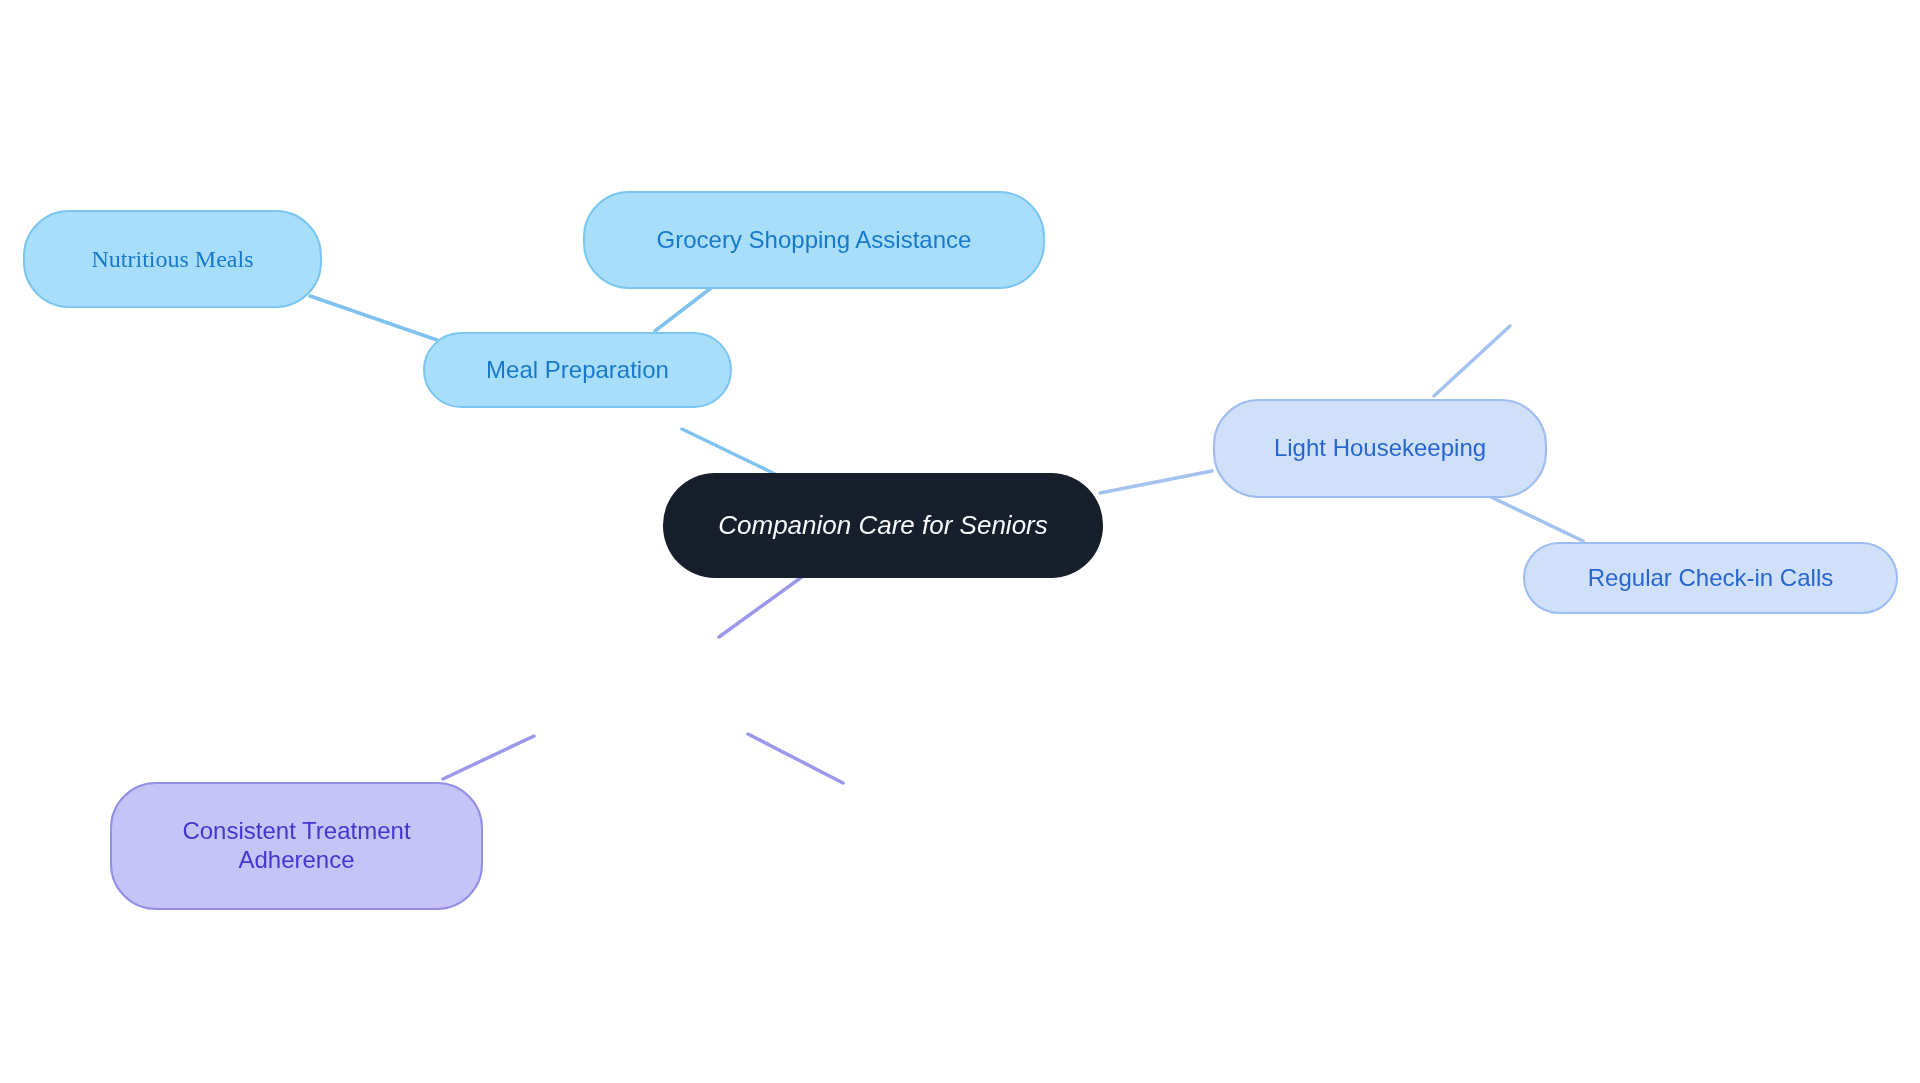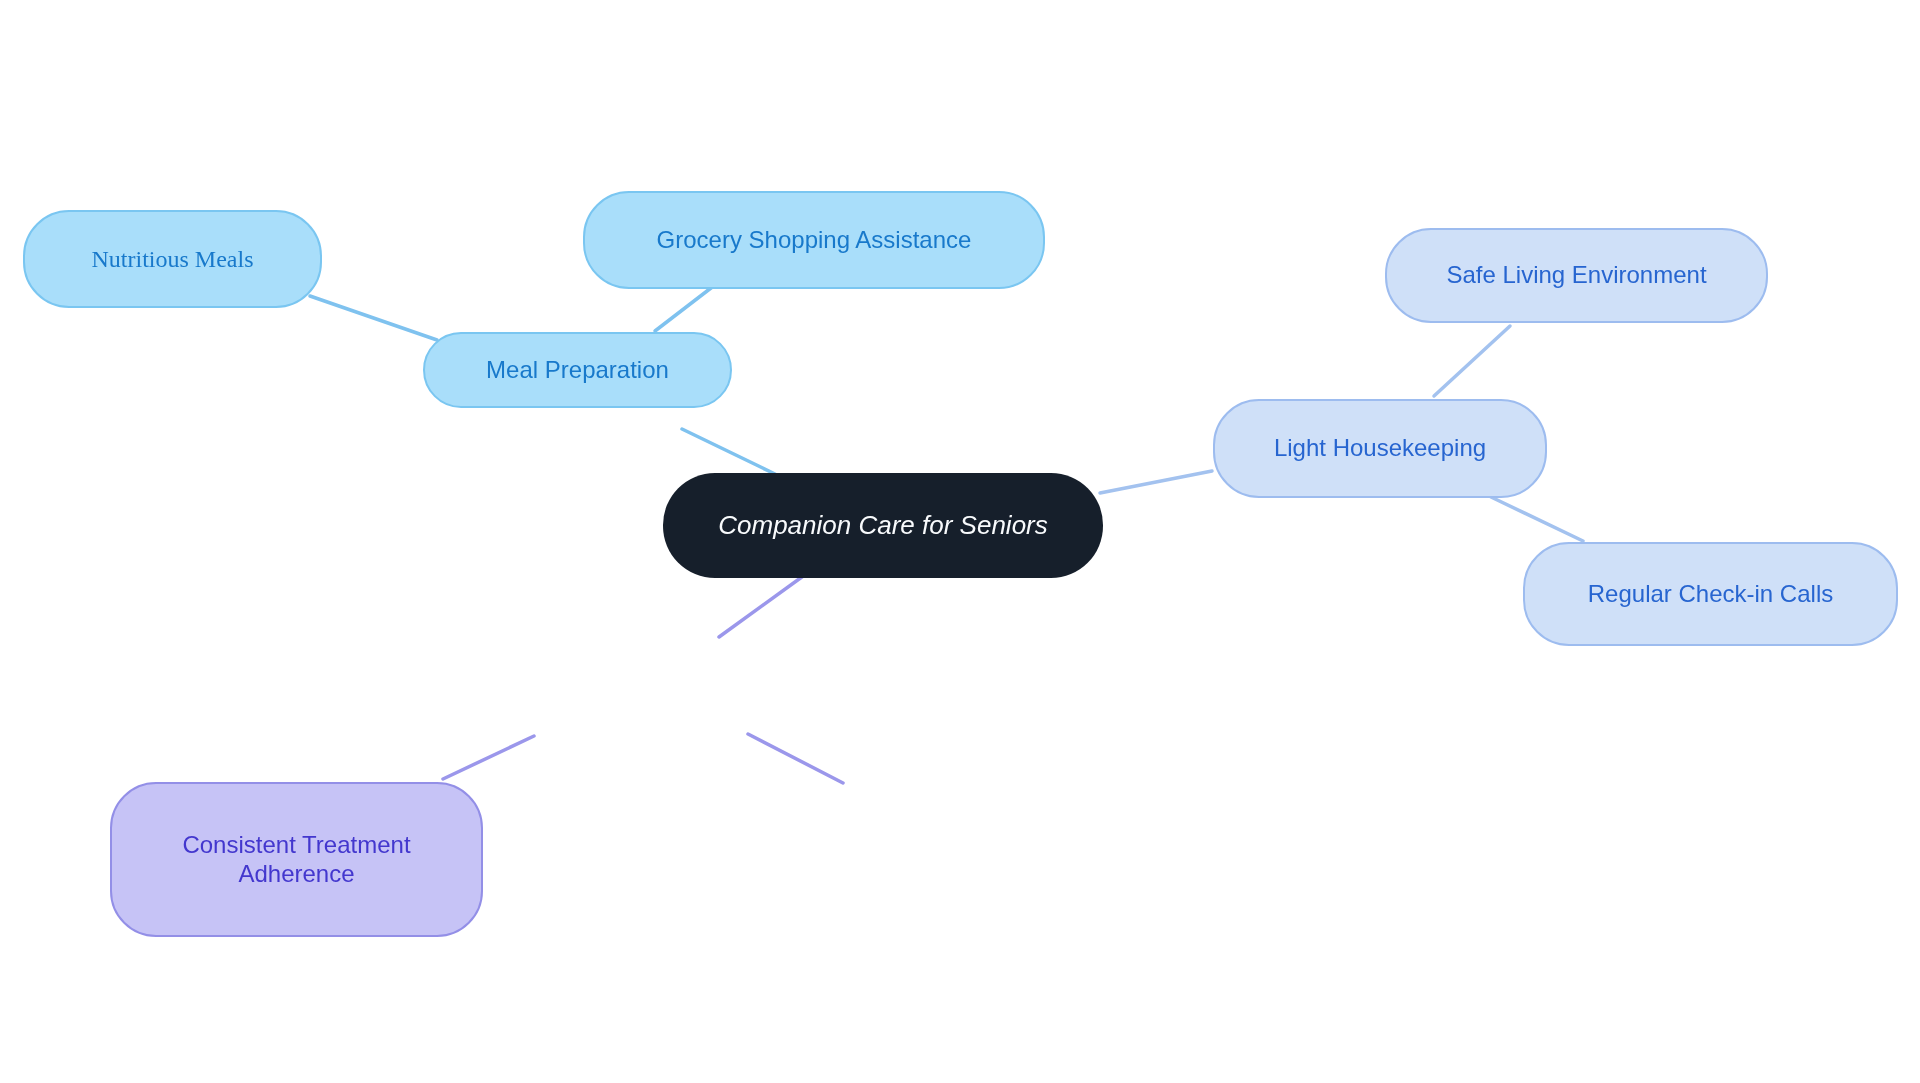--- a/index.html
+++ b/index.html
@@ -96,27 +96,24 @@
   </div>
 
   <div class="node blue" style="left:583px; top:170px; width:462px; height:98px;margin-top:21px;">
     <span>Grocery Shopping Assistance</span>
   </div>
 
   <div class="node periwinkle" style="left:1213px; top:399px; width:334px; height:99px;align-items:center;">
     <span>Light Housekeeping</span>
   </div>
 
-  <div class="node periwinkle" style="left:1385px; top:228px; width:383px; height:95px;">
-    <span>Safe Living Environment</span>
-  </div>
 
-  <div class="node periwinkle" style="left:1523px; top:542px; width:375px; height:104px;">
+  <div class="node periwinkle" style="left:1523px; top:542px; width:375px; height:72px;">
     <span>Regular Check-in Calls</span>
   </div>
 
 
-  <div class="node purple" style="left:110px; top:782px; width:373px; height:155px; padding:0 48px;justify-content:flex-end;">
+  <div class="node purple" style="left:110px; top:782px; width:373px; height:128px; padding:0 48px;justify-content:flex-end;">
     <span>Consistent Treatment Adherence</span>
   </div>
 
 
 </div>
 
 </body></html>

